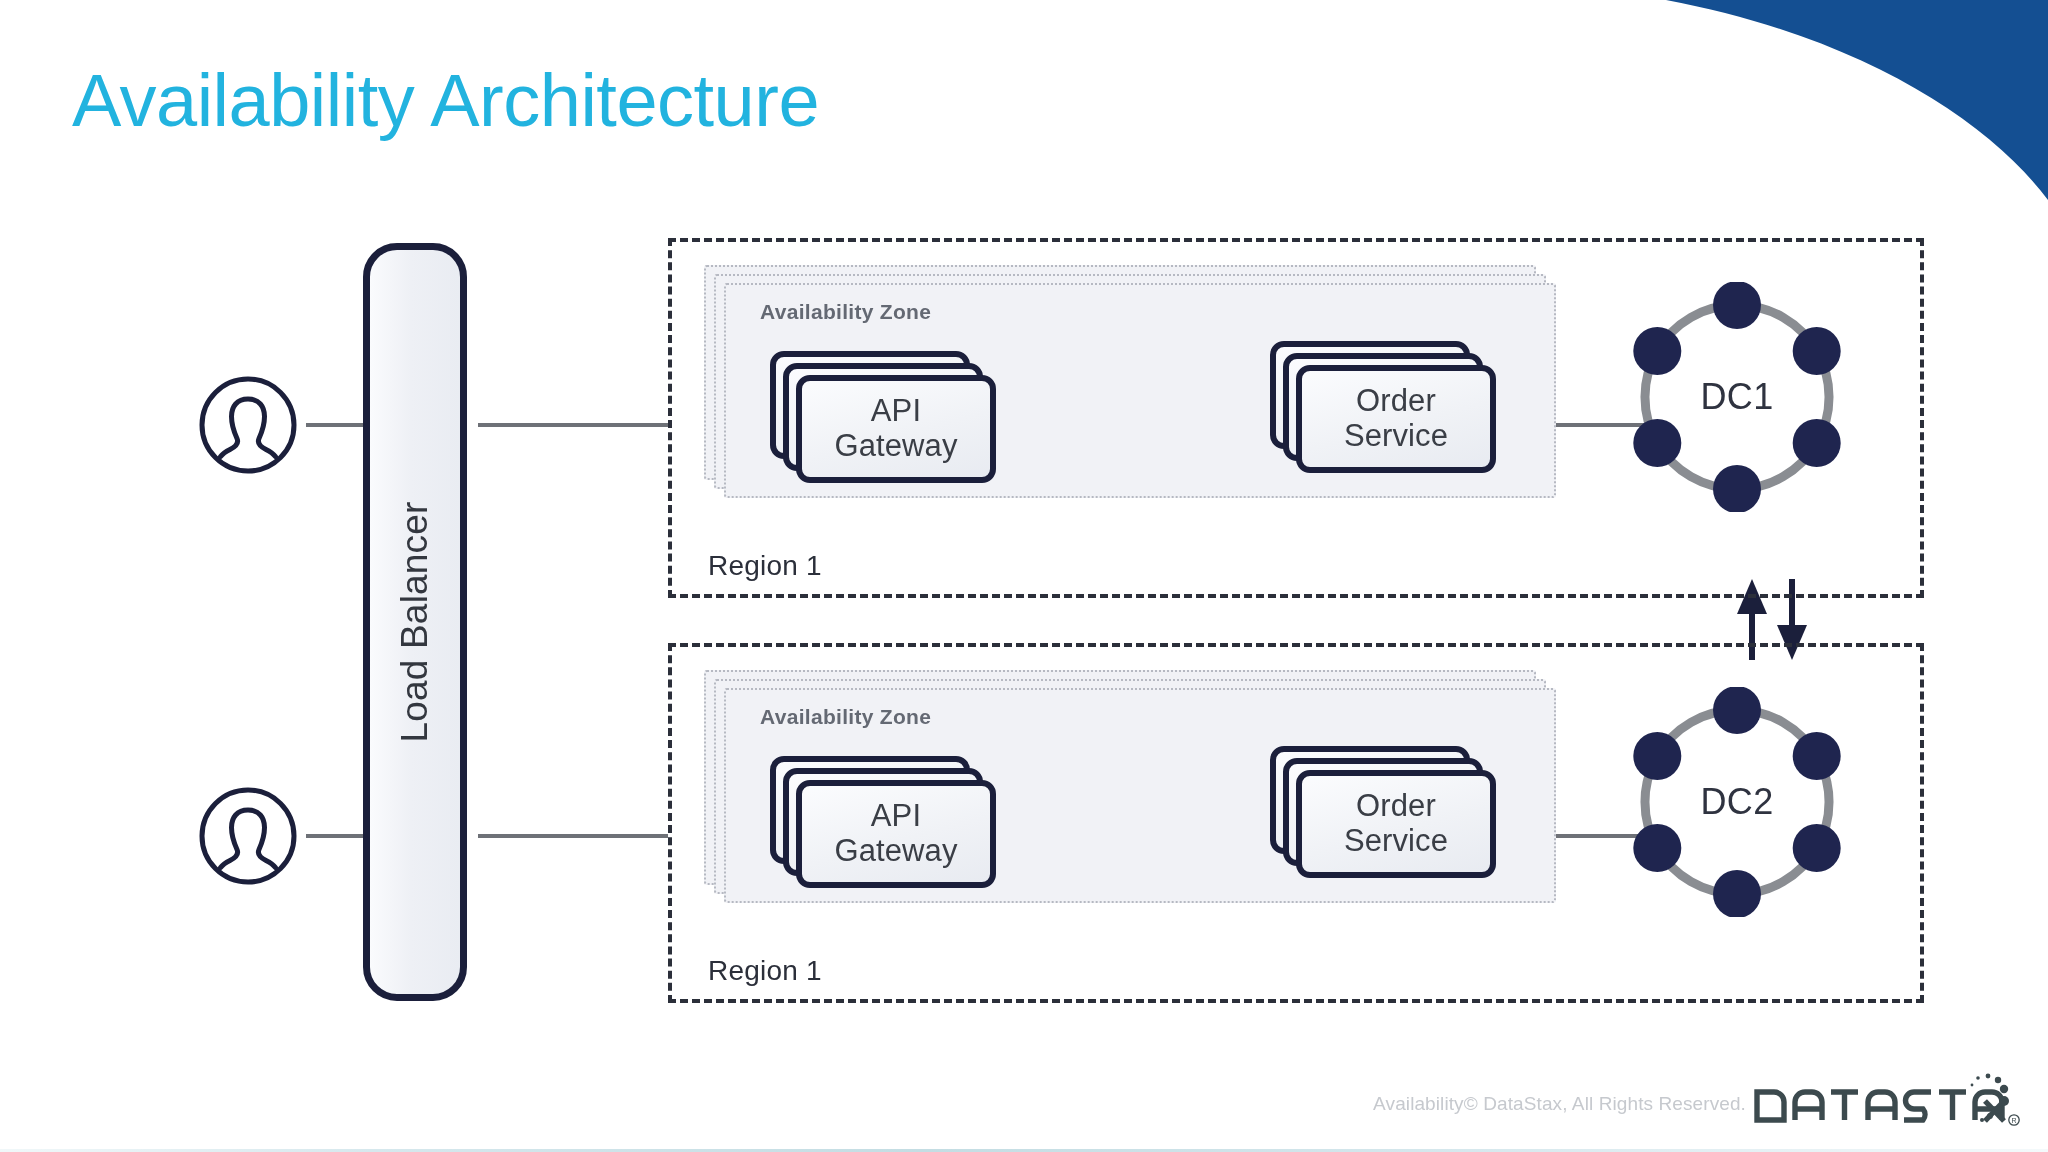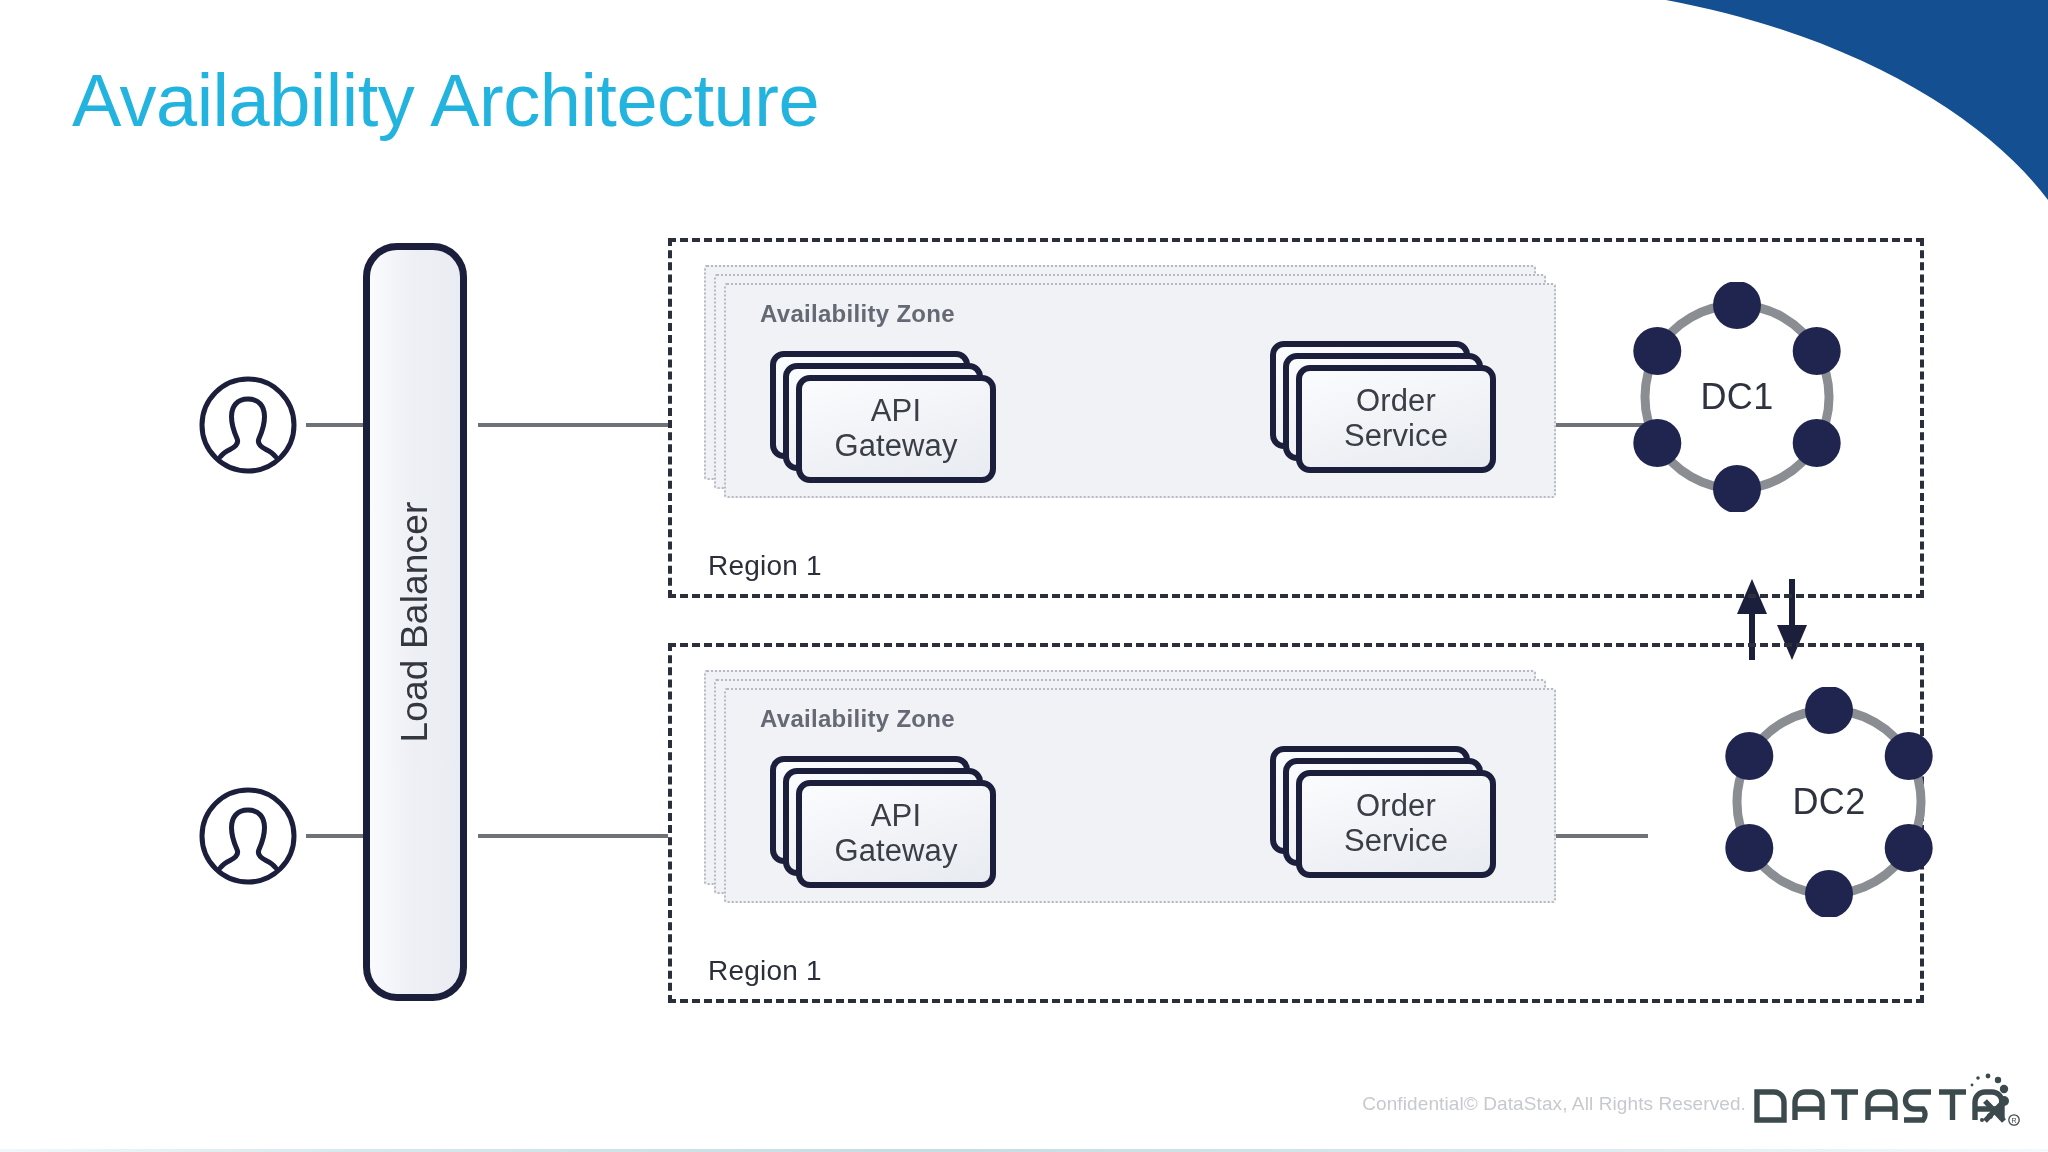--- a/index.html
+++ b/index.html
@@ -136,21 +136,21 @@
     background: #f1f2f6;
     border-radius: 3px;
   }
   .az-layer.l1 { left: 0;   top: 0;   width: 832px; height: 215px; }
   .az-layer.l2 { left: 10px; top: 9px; width: 832px; height: 215px; }
   .az-layer.l3 { left: 20px; top: 18px; width: 832px; height: 215px; }
   .az-title {
     position: absolute;
     left: 34px;
     top: 15px;
-    font-size: 24px;
+    font-size: 21px;
     font-weight: bold;
     color: #646973;
     letter-spacing: .3px;
   }
 
   
   .card-stack {
     position: absolute;
     width: 226px;
     height: 128px;
@@ -185,21 +185,21 @@
     letter-spacing: .1px;
   }
 
   
   .dc-ring {
     position: absolute;
     width: 230px;
     height: 230px;
   }
   .dc-ring.dc1 { left: 1622px; top: 282px; }
-  .dc-ring.dc2 { left: 1714px; top: 687px; }
+  .dc-ring.dc2 { left: 1622px; top: 687px; }
   .dc-label {
     position: absolute;
     left: 0;
     top: 0;
     width: 230px;
     height: 230px;
     display: flex;
     align-items: center;
     justify-content: center;
     font-size: 36px;
@@ -398,21 +398,21 @@
           <circle cx="115" cy="207" r="24"></circle>
           <circle cx="35.3" cy="161" r="24"></circle>
           <circle cx="35.3" cy="69" r="24"></circle>
         </g>
       </svg>
       <span class="dc-label">DC2</span>
     </div>
 
   </div>
 
-  <div class="footer-text">Confidential© DataStax, All Rights Reserved.</div>
+  <div class="footer-text">Availability© DataStax, All Rights Reserved.</div>
 
   <div class="logo">
     <svg viewBox="0 0 268 62" width="268" height="62" aria-hidden="true">
       <g fill="none" stroke="#3C4A4E" stroke-width="5.4" stroke-linejoin="miter">
 
         <path d="M 5 52 L 5 24 L 22 24 A 10 10 0 0 1 32 34 L 32 52 Z"></path>
 
         <path d="M 43 52 L 43 34 A 10 10 0 0 1 53 24 L 60 24 A 10 10 0 0 1 70 34 L 70 52 M 43 41 L 70 41"></path>
 
         <path d="M 79 24 L 106 24 M 92.5 24 L 92.5 52"></path>

